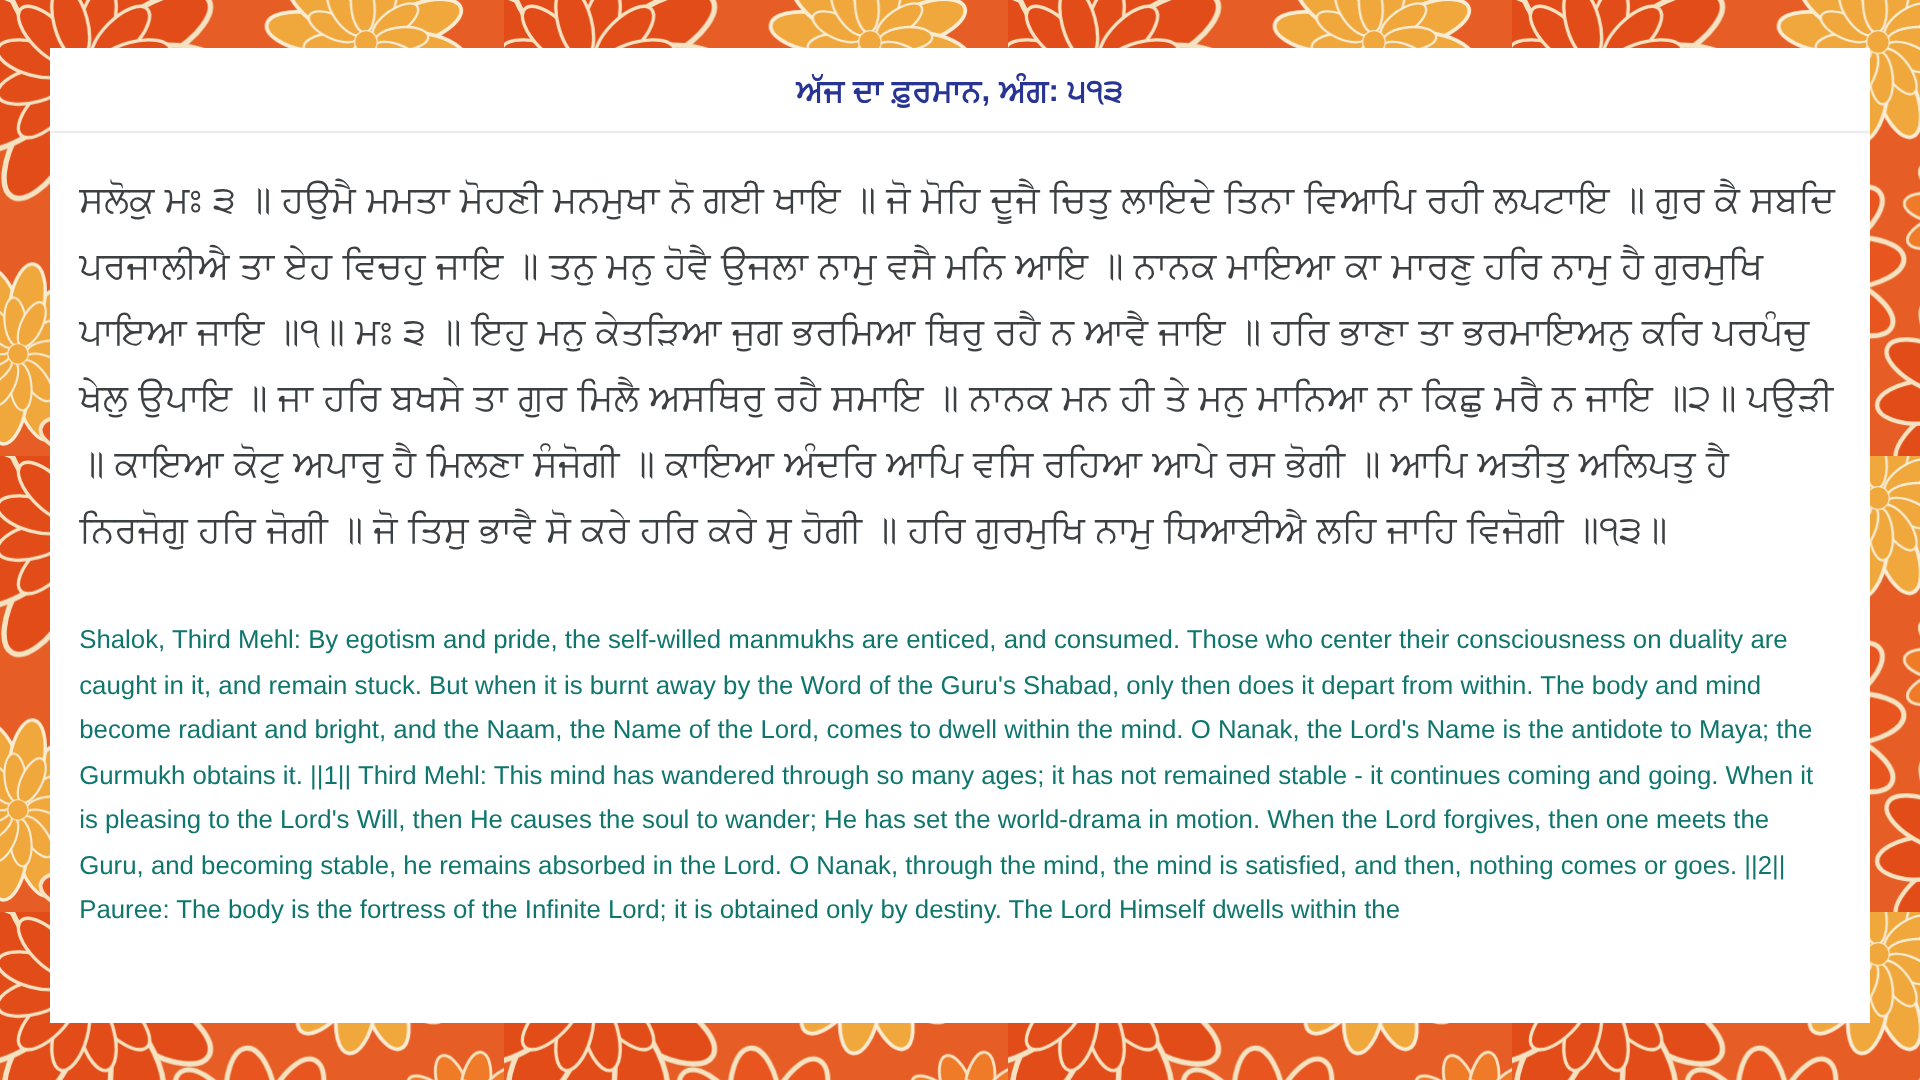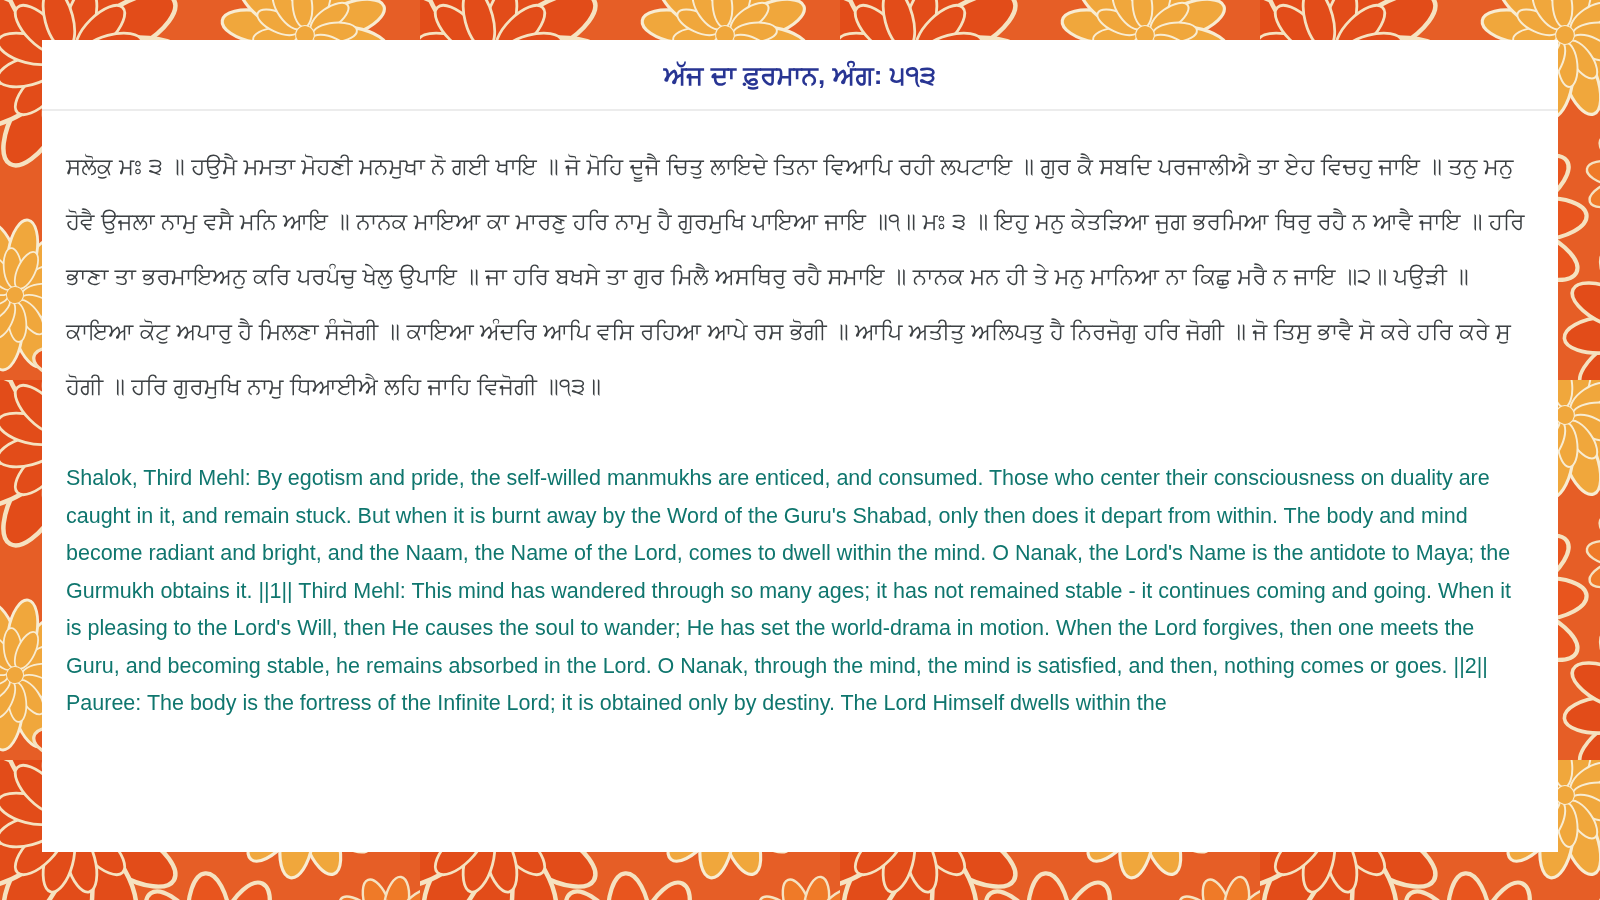--- a/index.html
+++ b/index.html
@@ -29,21 +29,21 @@
     border-bottom: 2px solid #ececec;
   }
   .card-title {
     font-size: 26px;
     font-weight: bold;
     color: #283593;
     letter-spacing: 0.2px;
   }
   .gurbani-text {
     margin: 28px 26px 0 24px;
-    font-size: 23px;
+    font-size: 31px;
     line-height: 55px;
     color: #3c4043;
     text-align: left;
   }
   .translation-text {
     margin: 46px 26px 0 24px;
     font-size: 21.5px;
     line-height: 37.5px;
     color: #0f766e;
     text-align: left;

